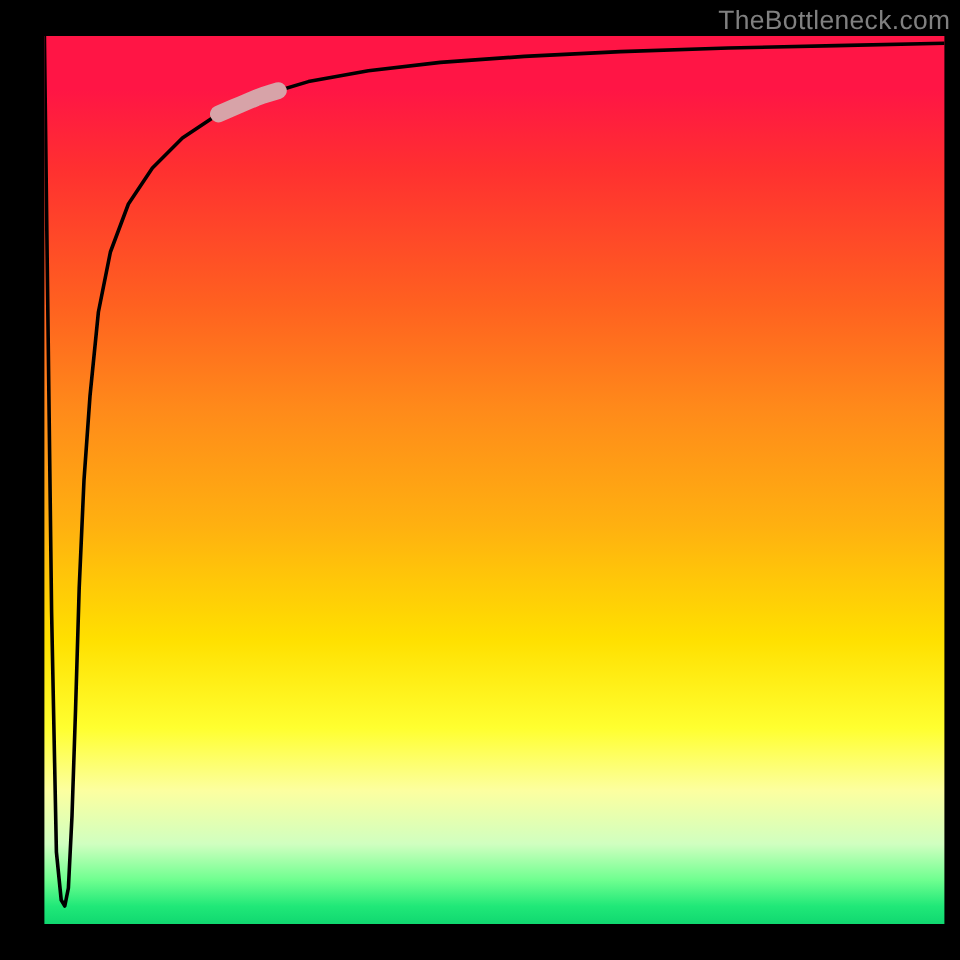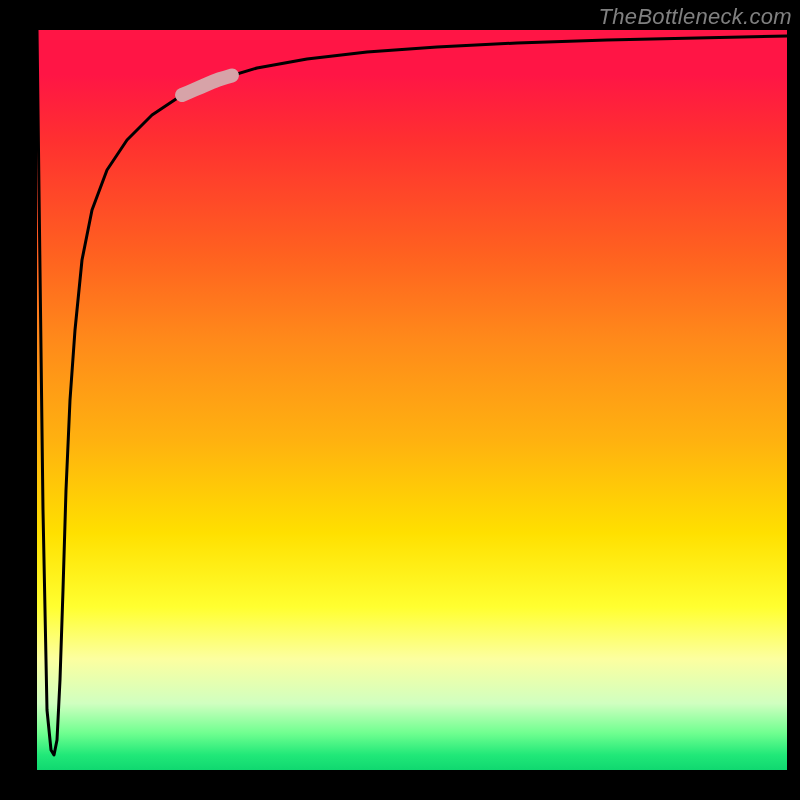--- a/index.html
+++ b/index.html
@@ -8,21 +8,20 @@
     background: #000;
     width: 800px;
     height: 800px;
     overflow: hidden;
     font-family: Arial, Helvetica, sans-serif;
   }
   .container {
     position: relative;
     width: 800px;
     height: 800px;
-    font-style: italic;
   }
   .watermark {
     position: absolute;
     top: 4px;
     right: 8px;
     color: #808080;
     font-size: 22px;
     font-weight: 500;
     letter-spacing: 0.3px;
     z-index: 10;

